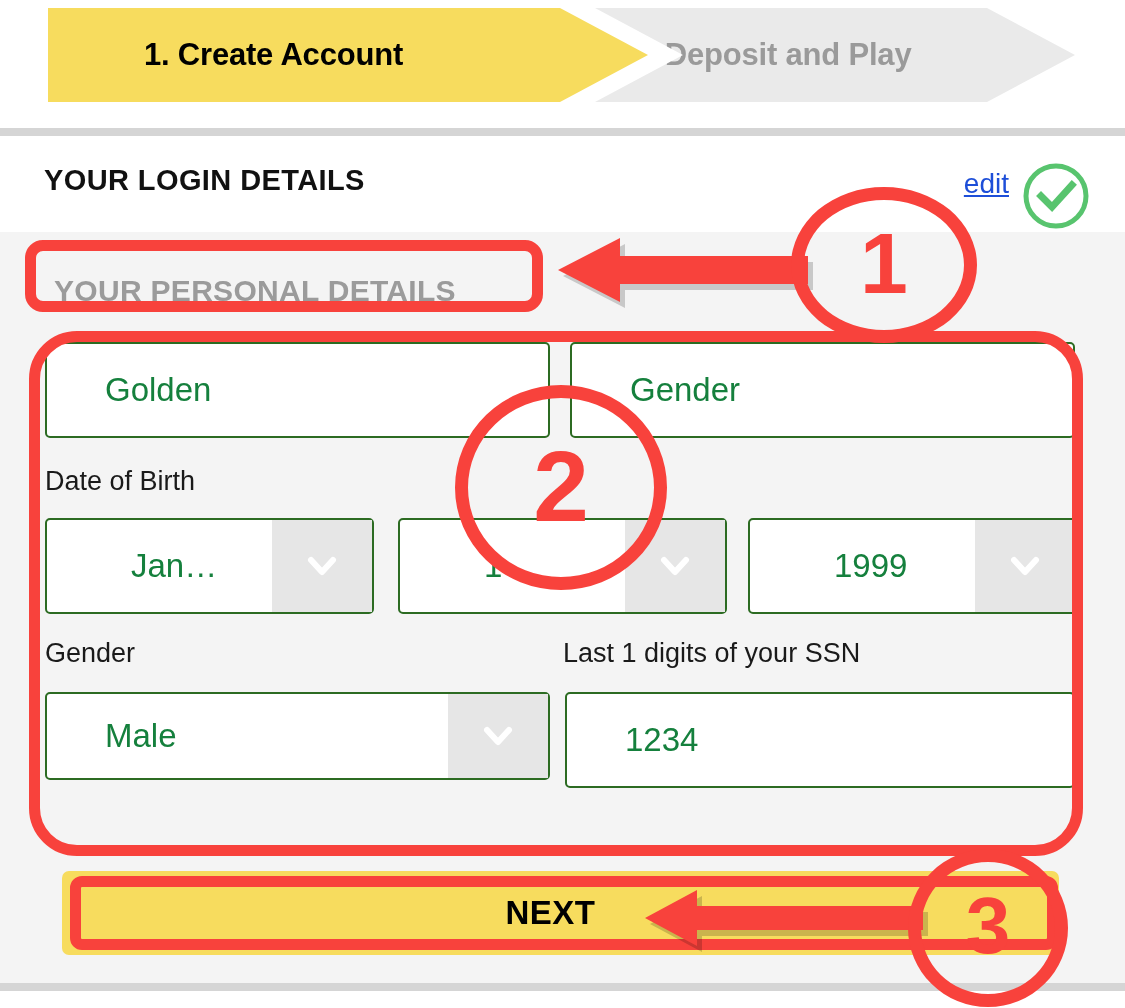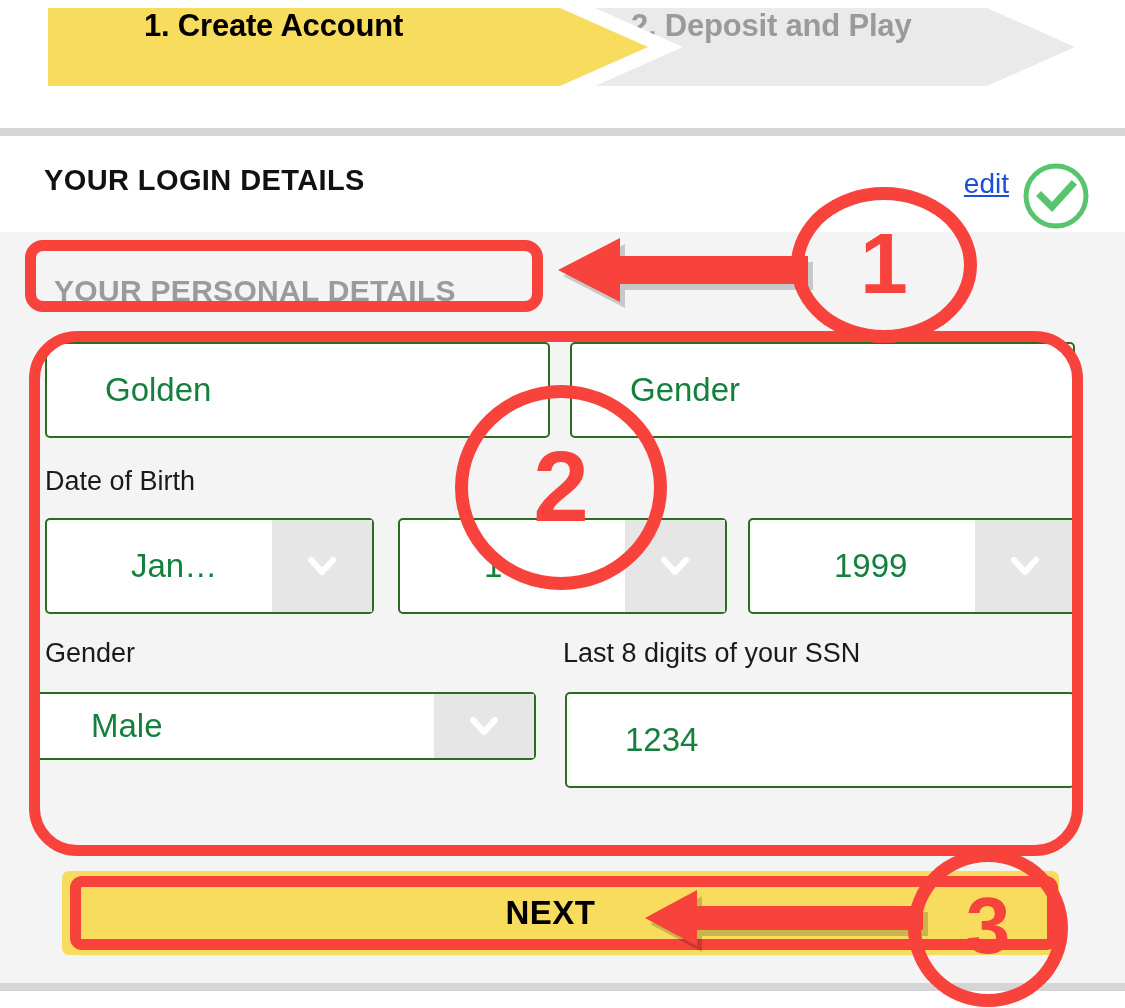--- a/index.html
+++ b/index.html
@@ -25,22 +25,23 @@
   .stepbar {
     position: absolute;
     left: 0; top: 0;
     width: 1125px;
     height: 128px;
     background: #ffffff;
   }
   .step {
     position: absolute;
     top: 8px;
-    height: 78px;
-    display: flex;
+    height: 94px;
+    display: flex;
+    align-items: center;
     box-sizing: border-box;
   }
   .step-1 {
     left: 48px;
     width: 600px;
     background: #f7dc5e;
     -webkit-clip-path: polygon(0 0, calc(100% - 88px) 0, 100% 50%, calc(100% - 88px) 100%, 0 100%);
     clip-path: polygon(0 0, calc(100% - 88px) 0, 100% 50%, calc(100% - 88px) 100%, 0 100%);
     padding-left: 96px;
   }
@@ -287,25 +288,25 @@
           <span class="sel-arrow">
             <svg class="chev" viewBox="0 0 34 34">
                 <path d="M6 11 L17 23 L28 11" fill="none" stroke="#ffffff" stroke-width="6" stroke-linecap="round" stroke-linejoin="round"></path>
               </svg>
           </span>
         </div>
       </div>
 
       <div class="row" style="height:48px;">
         <div class="field-label" style="position:absolute; left:45px; top:14px;">Gender</div>
-        <div class="field-label" style="position:absolute; left:563px; top:14px;">Last 8 digits of your SSN</div>
+        <div class="field-label" style="position:absolute; left:563px; top:14px;">Last 1 digits of your SSN</div>
       </div>
 
       <div class="row" style="height:104px;">
-        <div class="inp" style="left:31px; top:8px; width:505px; height:68px;">
+        <div class="inp" style="left:45px; top:8px; width:505px; height:88px;">
           <span class="inp-text">Male</span>
           <span class="sel-arrow">
             <svg class="chev" viewBox="0 0 34 34">
                 <path d="M6 11 L17 23 L28 11" fill="none" stroke="#ffffff" stroke-width="6" stroke-linecap="round" stroke-linejoin="round"></path>
               </svg>
           </span>
         </div>
         <div class="inp" style="left:565px; top:8px; width:510px; height:96px;">
           <span class="inp-text">1234</span>
         </div>

